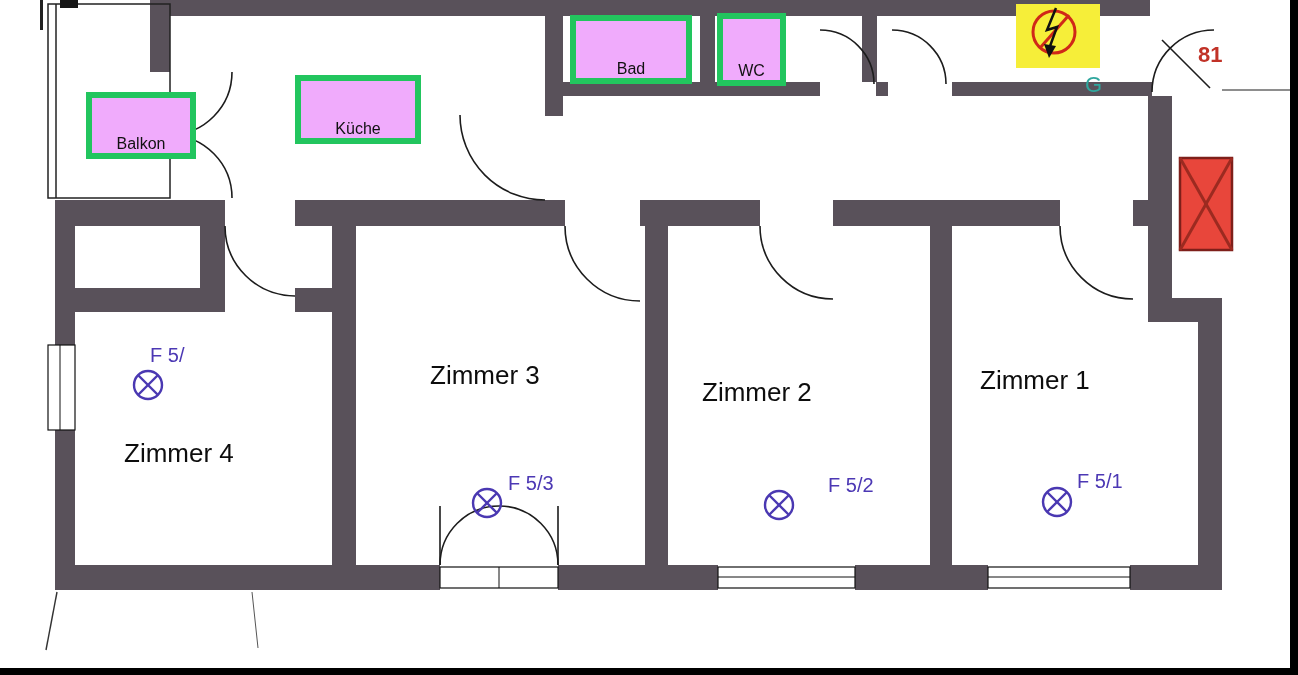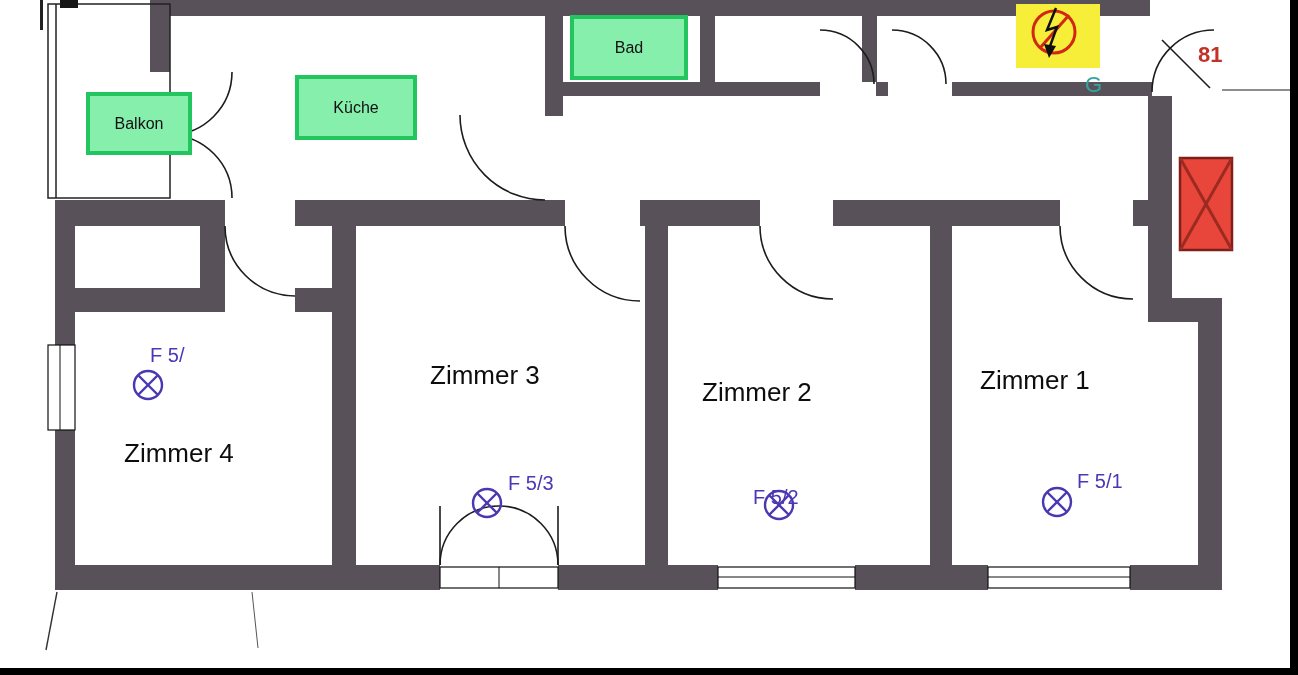--- a/index.html
+++ b/index.html
@@ -6,23 +6,23 @@
   .canvas{
     position:relative;
     width:1298px;height:675px;
     background:#ffffff;
     font-family:"Liberation Sans", sans-serif;
     overflow:hidden;
   }
   .plan-svg{position:absolute;left:0;top:0;}
   .box-label{
     position:absolute;
-    background:#86efac;
-    border:4px solid #22c55e;
-    display:flex;align-items:center;justify-content:center;
+    background:#f0abfc;
+    border:6px solid #22c55e;
+    display:flex;align-items:flex-end;justify-content:center;
     font-size:16px;color:#111;
     z-index:3;
   }
   .room-label{
     position:absolute;
     font-size:26px;color:#0d0d0d;
     z-index:3;white-space:nowrap;
   }
   .whg-label{
     position:absolute;
@@ -170,28 +170,31 @@
 
   <div class="box-label" style="left:295px;top:75px;width:114px;height:57px;">
     <span>Küche</span>
   </div>
   <div class="box-label" style="left:86px;top:92px;width:98px;height:55px;">
     <span>Balkon</span>
   </div>
   <div class="box-label" style="left:570px;top:15px;width:110px;height:57px;">
     <span>Bad</span>
   </div>
+  <div class="box-label" style="left:717px;top:13px;width:57px;height:61px;">
+    <span>WC</span>
+  </div>
 
   <div class="room-label" style="left:124px;top:438px;">Zimmer 4</div>
   <div class="room-label" style="left:430px;top:360px;">Zimmer 3</div>
   <div class="room-label" style="left:702px;top:377px;">Zimmer 2</div>
   <div class="room-label" style="left:980px;top:365px;">Zimmer 1</div>
 
 
   <div class="lamp-label" style="left:150px;top:344px;">F 5/</div>
   <div class="lamp-label" style="left:508px;top:472px;">F 5/3</div>
-  <div class="lamp-label" style="left:753px;top:474px;margin-top:12px;">F 5/2</div>
+  <div class="lamp-label" style="left:828px;top:474px;">F 5/2</div>
   <div class="lamp-label" style="left:1077px;top:470px;">F 5/1</div>
 
   <div class="stair-num" style="left:1198px;top:42px;">81</div>
   <div class="letter-g" style="left:1085px;top:72px;">G</div>
 
 </div>
 
 </body></html>

